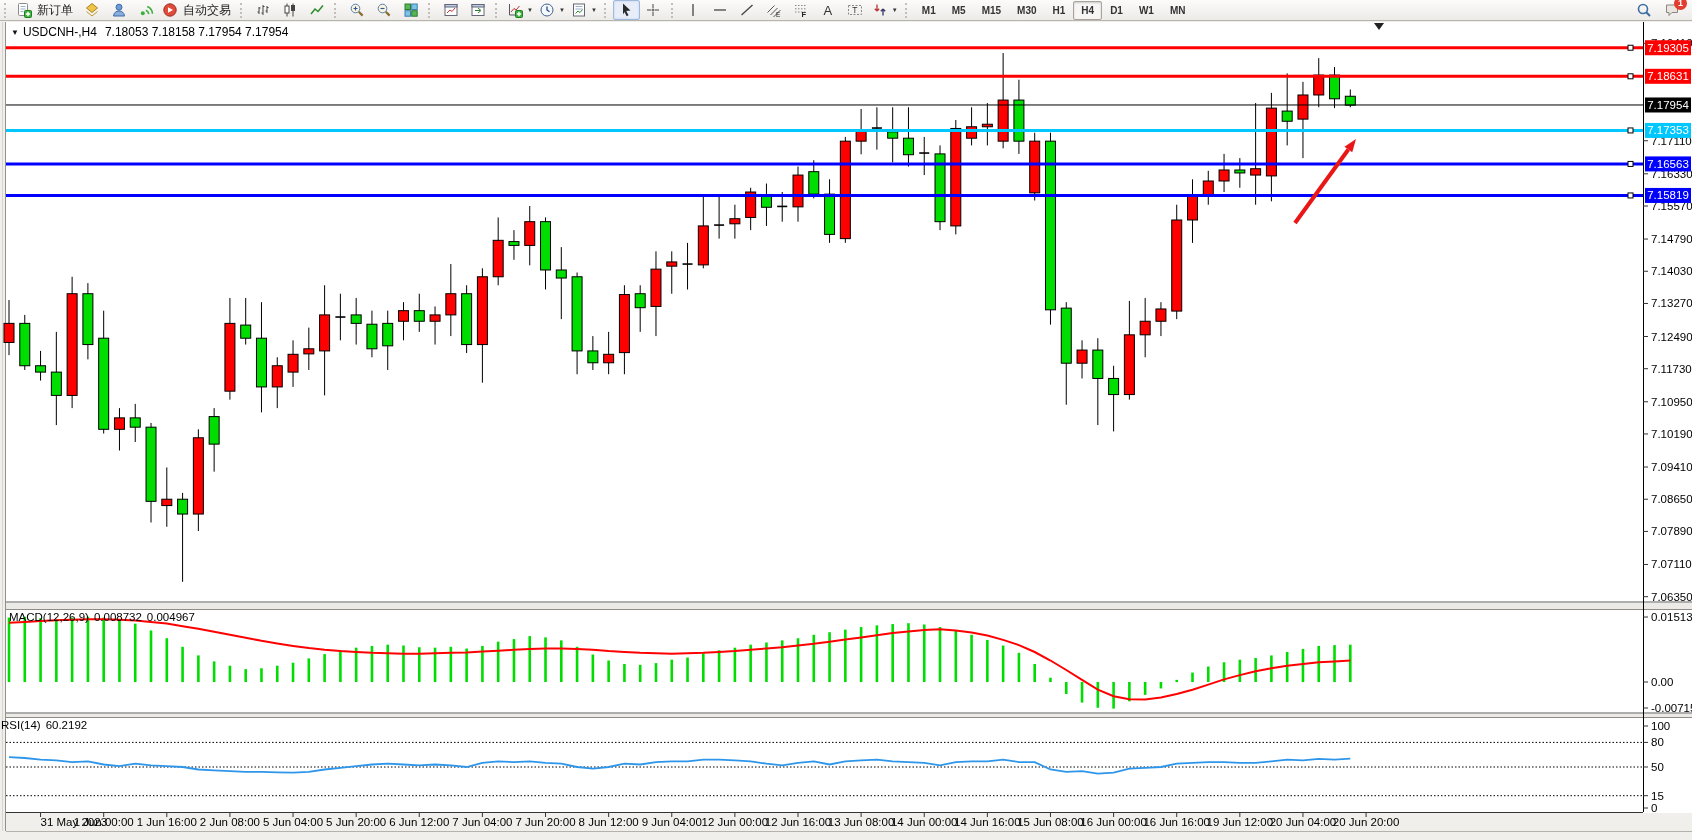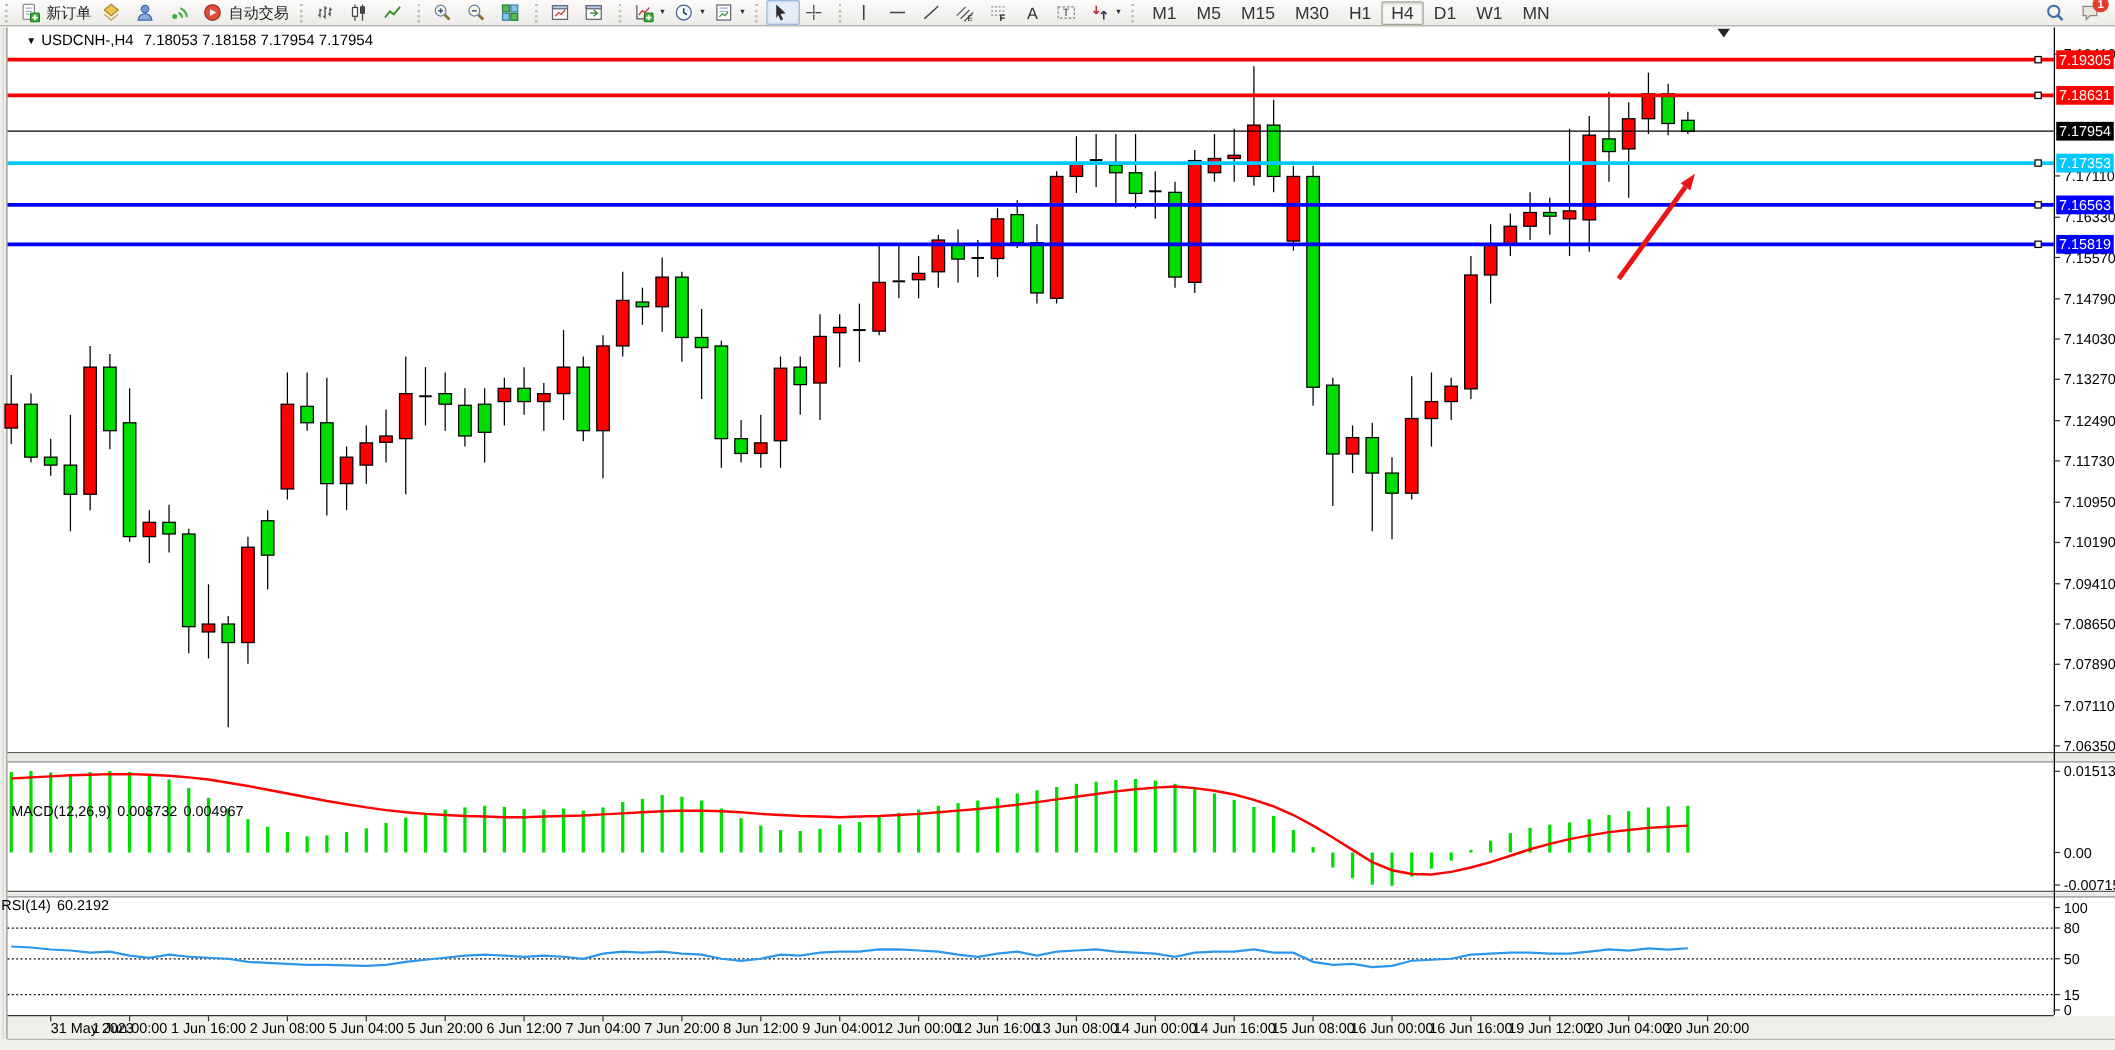--- a/index.html
+++ b/index.html
@@ -1,33 +1,33 @@
 <!DOCTYPE html>
 <html><head>
 <meta charset="utf-8">
 <style>
   html,body{margin:0;padding:0;}
   body{width:1692px;height:840px;background:#f0efec;font-family:"Liberation Sans",sans-serif;position:relative;overflow:hidden;}
   #toolbar{position:absolute;top:0;left:0;width:1692px;height:20px;background:linear-gradient(#fcfbfa,#ecebe8);border-bottom:1px solid #b8b4ae;display:flex;align-items:center;z-index:6;}
   .grip{width:4px;height:15px;margin:0 3px 0 4px;border-left:2px dotted #c2bfb9;}
-  .tbtn{height:18px;min-width:21px;display:inline-flex;align-items:center;gap:3px;padding:0 2px;border:1px solid transparent;border-radius:2px;cursor:default;}
+  .tbtn{height:18px;min-width:21px;display:inline-flex;align-items:center;justify-content:center;gap:3px;padding:0 2px;border:1px solid transparent;border-radius:2px;cursor:default;}
   .tbtn.active{background:#e7eef9;border-color:#9db9dd;box-shadow:inset 0 0 2px #b9cbe4;}
   .tbtn .lbl{font-size:12px;color:#1d1d1d;white-space:nowrap;padding:0 2px;}
   .caret{font-size:6px;color:#333;margin-left:1px;}
-  .tfbtn{font-size:14px;color:#333;height:17px;padding:0 7px;display:inline-flex;align-items:center;border:1px solid transparent;border-radius:2px;}
+  .tfbtn{font-size:10px;color:#333;height:17px;padding:0 7px;display:inline-flex;align-items:center;border:1px solid transparent;border-radius:2px;font-weight:bold;}
   .tfbtn.active{background:#f7f6f4;border-color:#a8a49d;box-shadow:inset 0 1px 2px rgba(0,0,0,.18);}
   #tb-right{margin-left:auto;display:flex;align-items:center;gap:12px;margin-right:12px;}
   .badge-wrap{position:relative;display:inline-flex;}
   .badge{position:absolute;top:-5px;right:-7px;background:#e23d2e;color:#fff;font-size:9px;width:13px;height:13px;line-height:13px;border-radius:50%;text-align:center;font-weight:bold;}
   svg#chart{position:absolute;top:0;left:0;z-index:1;}
   .overlay-label{position:absolute;z-index:4;font-size:11.5px;color:#000;white-space:nowrap;}
-  #chart-title{top:25px;left:21px;font-size:12px;}
+  #chart-title{top:25px;left:11px;font-size:12px;}
   #chart-title .tri{font-size:8px;vertical-align:1px;margin-right:4px;color:#111;}
   #chart-title .sym{margin-right:8px;}
-  #macd-label{top:644px;left:9px;}
+  #macd-label{top:611px;left:9px;}
   #rsi-label{top:719px;left:1px;}
   .sp{margin-right:5px;}
 </style>
 </head>
 <body>
 
 <div id="toolbar">
     <span class="grip"></span>
     <span class="tbtn">
       <svg width="16" height="16" viewBox="0 0 16 16">

